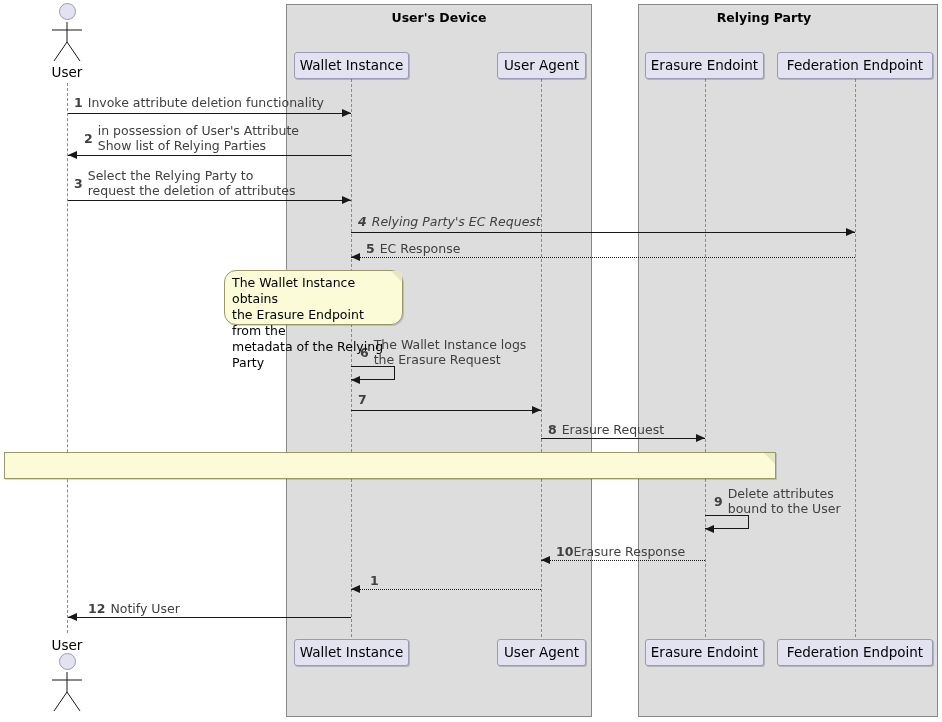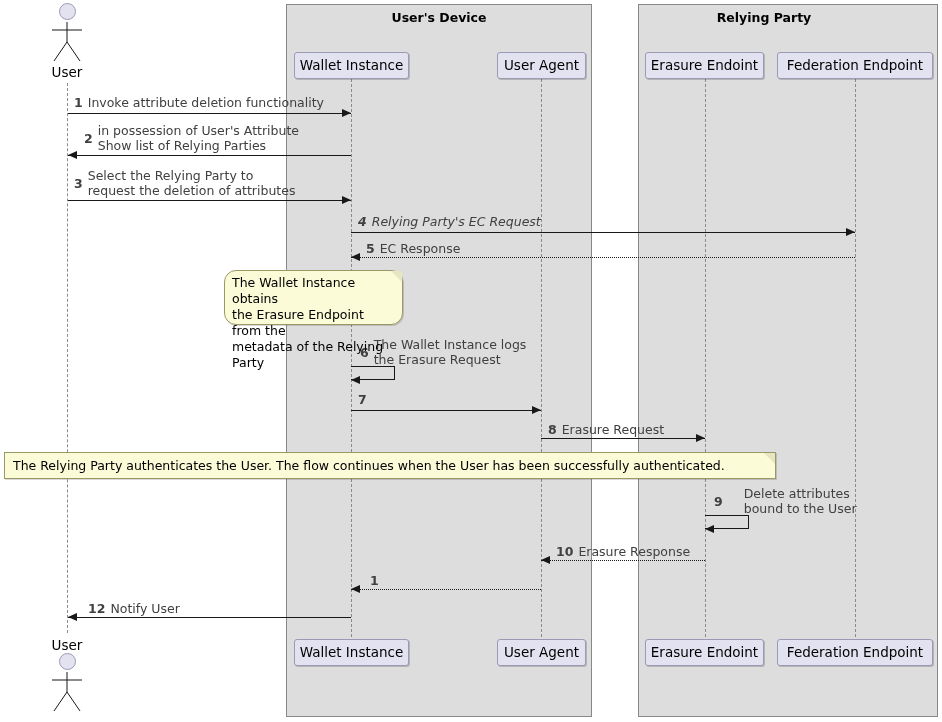--- a/index.html
+++ b/index.html
@@ -204,37 +204,36 @@
     <div class="arrow-line" style="left: 351px; top: 410px; width: 190px;"></div>
     <div class="arrowhead right" style="left: 532px; top: 406px;"></div>
     <div class="msg-label" style="left: 358px; top: 392px;"><span class="msg-num">7</span></div>
     <div class="arrow-line" style="left: 541px; top: 438px; width: 164px;"></div>
     <div class="arrowhead right" style="left: 696px; top: 434px;"></div>
     <div class="msg-label" style="left: 548px; top: 422px;"><span class="msg-num">8</span><span style="margin-left: 5px;">Erasure Request</span></div>
     <div class="selfcall" style="left: 705px; top: 515px; width: 44px; height: 14px;"></div>
     <div class="arrowhead left" style="left: 705px; top: 525px;"></div>
     <div class="msg-label" style="left: 714px; top: 486px; display: flex; align-items: center;">
       <span class="msg-num">9</span>
-      <span style="margin-left: 21px;">
+      <span style="margin-left: 5px;">
         <div>Delete attributes</div>
         <div>bound to the User</div>
       </span>
     </div>
     <div class="arrow-line dotted" style="left: 541px; top: 560px; width: 164px;"></div>
     <div class="arrowhead left" style="left: 541px; top: 556px;"></div>
-    <div class="msg-label" style="left: 556px; top: 544px;"><span class="msg-num">10</span><span style="margin-left: 5px; text-align: right;">Erasure Response</span></div>
+    <div class="msg-label" style="left: 556px; top: 544px;"><span class="msg-num">10</span><span style=" text-align: right;">Erasure Response</span></div>
     <div class="arrow-line dotted" style="left: 351px; top: 589px; width: 190px;"></div>
     <div class="arrowhead left" style="left: 351px; top: 585px;"></div>
     <div class="msg-label" style="left: 370px; top: 573px;"><span class="msg-num">1</span></div>
     <div class="arrow-line" style="left: 68px; top: 617px; width: 283px;"></div>
     <div class="arrowhead left" style="left: 68px; top: 613px;"></div>
     <div class="msg-label" style="left: 88px; top: 601px;"><span class="msg-num">12</span><span style="margin-left: 5px;">Notify User</span></div>
     <div class="note" style="left: 224px; top: 270px; width: 179px; height: 55px; border-radius: 12px;">
       <div>The Wallet Instance obtains</div>
       <div>the Erasure Endpoint from the</div>
       <div>metadata of the Relying Party</div>
       <div class="fold"></div>
     </div>
     <div class="note note-wide" style="left: 4px; top: 452px; width: 772px; height: 27px;">
-      <div>The Relying Party authenticates the User. The flow continues when the User has been successfully authenticated.</div>
       <div class="fold"></div>
     </div>
   </div>
 
 </body></html>

